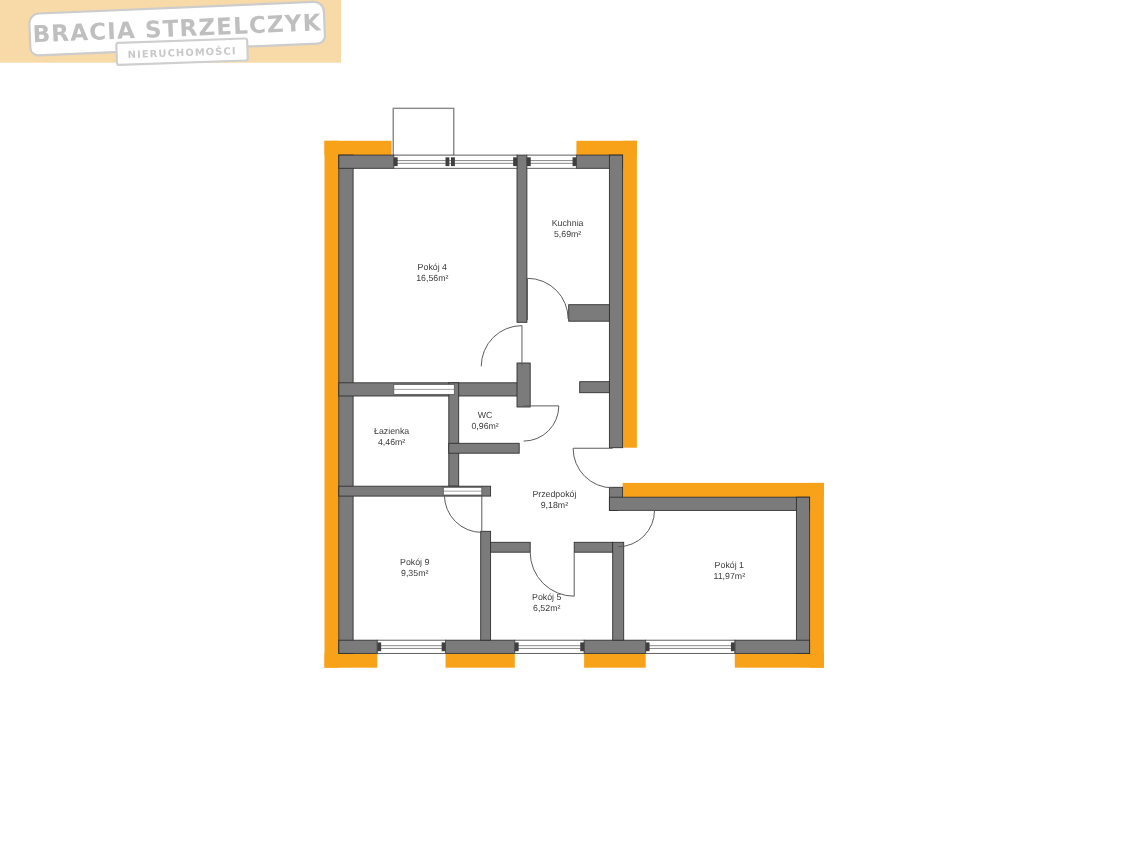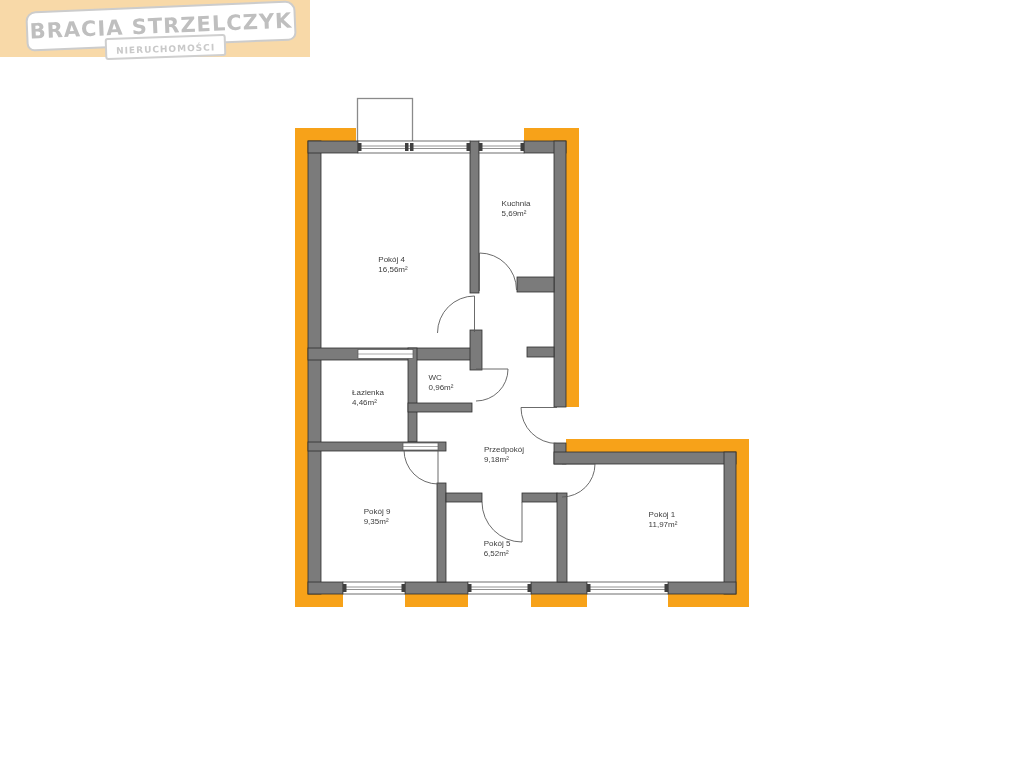--- a/index.html
+++ b/index.html
@@ -12,21 +12,21 @@
         display:flex;align-items:center;justify-content:center;}
   .logo-title{font-weight:bold;font-size:21px;letter-spacing:1px;color:#bfbfbf;
         font-family:"DejaVu Sans", sans-serif;white-space:nowrap;}
   .logo-subbox{position:absolute;left:105px;top:36px;background:#ffffff;border:2px solid #cfcfcf;
         border-radius:3px;padding:0 9px;transform:rotate(-2deg);}
   .logo-subtitle{font-weight:bold;font-size:9px;letter-spacing:1px;color:#c9c9c9;
         font-family:"DejaVu Sans", sans-serif;white-space:nowrap;}
   
   .plan{position:absolute;left:0;top:0;width:1023px;height:768px;}
   svg{position:absolute;left:0;top:0;}
-  .room-label{position:absolute;transform:translate(-50%,-50%);
+  .room-label{position:absolute;transform:translate(-50%,-50%);text-align:center;
         font-size:8px;line-height:1.3;color:#3c3c3c;white-space:nowrap;}
 </style>
 </head>
 <body>
 
 <div class="page">
 
   <div class="logo">
     <div class="logo-banner">
       <span class="logo-title">BRACIA STRZELCZYK</span>
@@ -143,33 +143,33 @@
         <path d="M 595 464 A 33 33 0 0 1 562 497"></path>
 
         <line x1="438" y1="450" x2="438" y2="484"></line>
         <path d="M 404 450 A 34 34 0 0 0 438 484"></path>
 
         <line x1="522" y1="502" x2="522" y2="542"></line>
         <path d="M 482 502 A 40 40 0 0 0 522 542"></path>
       </g>
     </svg>
 
-    <div class="room-label" style="left:393px;top:265px">
+    <div class="room-label" style="left:393px;top:249px">
       <div>Pokój 4</div>
       <div>16,56m²</div>
     </div>
     <div class="room-label" style="left:516px;top:209px">
       <div>Kuchnia</div>
       <div>5,69m²</div>
     </div>
     <div class="room-label" style="left:441px;top:383px">
       <div>WC</div>
       <div>0,96m²</div>
     </div>
-    <div class="room-label" style="left:368px;top:398px">
+    <div class="room-label" style="left:356px;top:398px">
       <div>Łazienka</div>
       <div>4,46m²</div>
     </div>
     <div class="room-label" style="left:504px;top:455px">
       <div>Przedpokój</div>
       <div>9,18m²</div>
     </div>
     <div class="room-label" style="left:377px;top:517px">
       <div>Pokój 9</div>
       <div>9,35m²</div>

